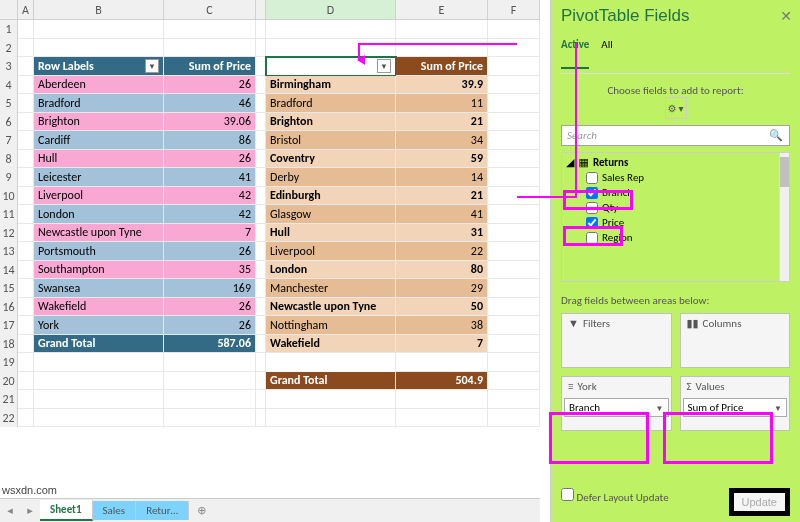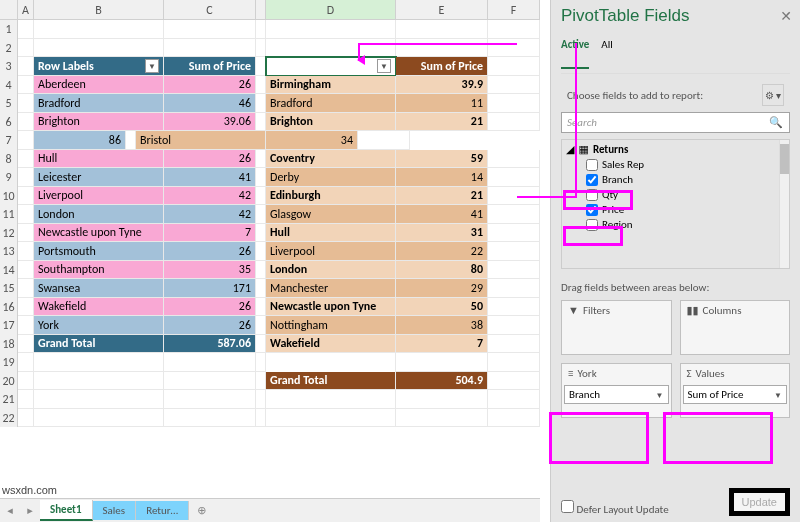--- a/index.html
+++ b/index.html
@@ -27,40 +27,40 @@
 .annot-arrow { position: absolute; border: 2px solid #ff00ff; pointer-events: none; z-index: 50; }
 #arrow1 { left: 358px; top: 43px; width: 159px; height: 18px; border-bottom: none; border-right: none; }
 #arrow1::before { content: ''; position: absolute; left: -8px; bottom: -4px; border: 5px solid transparent; border-right: 8px solid #ff00ff; }
 #arrow1b { left: 517px; top: 43px; width: 60px; height: 155px; border: 2px solid #ff00ff; border-top:none; border-left:none; pointer-events:none; position:absolute; z-index:50;}
 .annot-box { position: absolute; border: 3px solid #ff00ff; z-index: 50; pointer-events: none; }
 #box-branch { left: 563px; top: 190px; width: 70px; height: 20px; }
 #box-price { left: 563px; top: 226px; width: 60px; height: 20px; }
 #box-rows { left: 549px; top: 412px; width: 100px; height: 52px; }
 #box-values { left: 663px; top: 412px; width: 110px; height: 52px; }
 
-.panel { position: absolute; right: 0; top: 0; width: 250px; height: 522px; background: #e5e5e5; border-left: 1px solid #ccc; padding: 6px 10px; }
+.panel { position: absolute; right: 0; top: 0; width: 250px; height: 522px; background: #bef264; border-left: 1px solid #ccc; padding: 6px 10px; }
 .panel h2 { font-size: 17px; font-weight: normal; color: #217346; font-family: 'Segoe UI Light', Arial; margin-bottom: 8px; }
 .panel-close { position: absolute; right: 8px; top: 8px; font-size: 14px; color: #777; cursor: pointer; }
 .panel-tabs { display: flex; gap: 12px; padding: 4px 0; border-bottom: 1px solid #ddd; font-size: 11px; }
 .panel-tabs .active { color: #217346; font-weight: bold; border-bottom: 2px solid #217346; padding-bottom: 16px; }
-.panel-desc { font-size: 11px; color: #555; margin: 10px 6px 6px; display: flex; justify-content: space-between; align-items: center; }
+.panel-desc { font-size: 11px; color: #555; margin: 10px 16px 6px; display: flex; justify-content: space-between; align-items: center; flex-direction: column; }
 .gear-btn { width: 22px; height: 22px; border: 1px solid #ccc; display: inline-flex; align-items: center; justify-content: center; font-size: 10px; color: #555; }
 .search-box { width: 100%; border: 1px solid #a3a3a3; padding: 3px 5px; font-size: 11px; font-style: italic; color: #999; margin-bottom: 6px; background: #fff; position: relative; }
 .search-box .mag { position: absolute; right: 6px; top: 3px; font-size: 11px; color: #777; font-style: normal; }
 .field-list { border: 1px solid #ccc; height: 130px; padding: 2px; font-size: 11px; overflow: hidden; position: relative; }
 .field-list .tree-node { padding: 1px 2px; display: flex; align-items: center; gap: 4px; }
 .field-list .indent { padding-left: 22px; }
 .field-list input[type=checkbox] { width: 12px; height: 12px; }
 .areas-desc { font-size: 11px; color: #555; margin: 12px 0 6px; }
 .areas { display: grid; grid-template-columns: 1fr 1fr; gap: 8px; }
 .area-box { border: 1px solid #c0c0c0; background: #f5f5f5; height: 55px; padding: 0; font-size: 11px; }
 .area-box .area-hdr { padding: 3px 6px; color: #555; display: flex; align-items: center; gap: 4px; }
 .area-box .area-item { background: #fff; border: 1px solid #aaa; margin: 2px; padding: 2px 4px; display: flex; align-items: center; justify-content: space-between; font-size: 11px; }
 .area-box .area-item .caret { font-size: 8px; color: #555; }
-.defer-row { position: absolute; bottom: 6px; left: 10px; right: 10px; display: flex; align-items: flex-end; justify-content: space-between; font-size: 11px; color: #555; gap: 29px; }
+.defer-row { position: absolute; bottom: 6px; left: 10px; right: 10px; display: flex; align-items: flex-start; justify-content: space-between; font-size: 11px; color: #555; gap: 29px; }
 .defer-row button { border: 5px solid #000000; background: #f5f5f5; padding: 3px 8px; color: #aaa; font-size: 11px; }
 
 .tabs-strip { position: absolute; left: 0; bottom: 0; width: 540px; height: 24px; background: #f0f0f0; border-top: 1px solid #ccc; display: flex; align-items: center; font-size: 11px; }
 .tabs-strip .nav-btn { width: 20px; text-align: center; color: #888; }
 .tabs-strip .sheet-tab { padding: 3px 10px; border-right: 1px solid #ccc; background: #7dd3fc; color: #555; }
 .tabs-strip .sheet-tab.active { background: #fff; font-weight: bold; color: #217346; border-bottom: 2px solid #217346; }
 .tabs-strip .add-tab { padding: 3px 8px; color: #888; }
 .watermark { position: absolute; left: 2px; bottom: 26px; font-size: 11px; color: #444; font-family: Arial; z-index: 100; }
 .scroll-v { position: absolute; right: 0; top: 0; width: 10px; height: 100%; background: #f0f0f0; border-left: 1px solid #ddd; }
 .scroll-thumb { background: #c0c0c0; }
@@ -136,20 +136,21 @@
         <div class="cell col-B pt1-row">Brighton</div>
         <div class="cell col-C pt1-row num">39.06</div>
         <div class="cell col-C2"></div>
         <div class="cell col-D pt2-row">Brighton</div>
         <div class="cell col-E pt2-row num">21</div>
         <div class="cell col-F"></div>
       </div>
       <div class="grid-row">
         <div class="row-head">7</div>
         <div class="cell col-A"></div>
+        <div class="cell col-B pt1-row-alt">Cardiff</div>
         <div class="cell col-C pt1-row-alt num">86</div>
         <div class="cell col-C2"></div>
         <div class="cell col-D pt2-row-alt">Bristol</div>
         <div class="cell col-E pt2-row-alt num">34</div>
         <div class="cell col-F"></div>
       </div>
       <div class="grid-row">
         <div class="row-head">8</div>
         <div class="cell col-A"></div>
         <div class="cell col-B pt1-row">Hull</div>
@@ -216,21 +217,21 @@
         <div class="cell col-C pt1-row num">35</div>
         <div class="cell col-C2"></div>
         <div class="cell col-D pt2-row">London</div>
         <div class="cell col-E pt2-row num">80</div>
         <div class="cell col-F"></div>
       </div>
       <div class="grid-row">
         <div class="row-head">15</div>
         <div class="cell col-A"></div>
         <div class="cell col-B pt1-row-alt">Swansea</div>
-        <div class="cell col-C pt1-row-alt num">171</div>
+        <div class="cell col-C pt1-row-alt num">169</div>
         <div class="cell col-C2"></div>
         <div class="cell col-D pt2-row-alt">Manchester</div>
         <div class="cell col-E pt2-row-alt num">29</div>
         <div class="cell col-F"></div>
       </div>
       <div class="grid-row">
         <div class="row-head">16</div>
         <div class="cell col-A"></div>
         <div class="cell col-B pt1-row">Wakefield</div>
         <div class="cell col-C pt1-row num">26</div>

